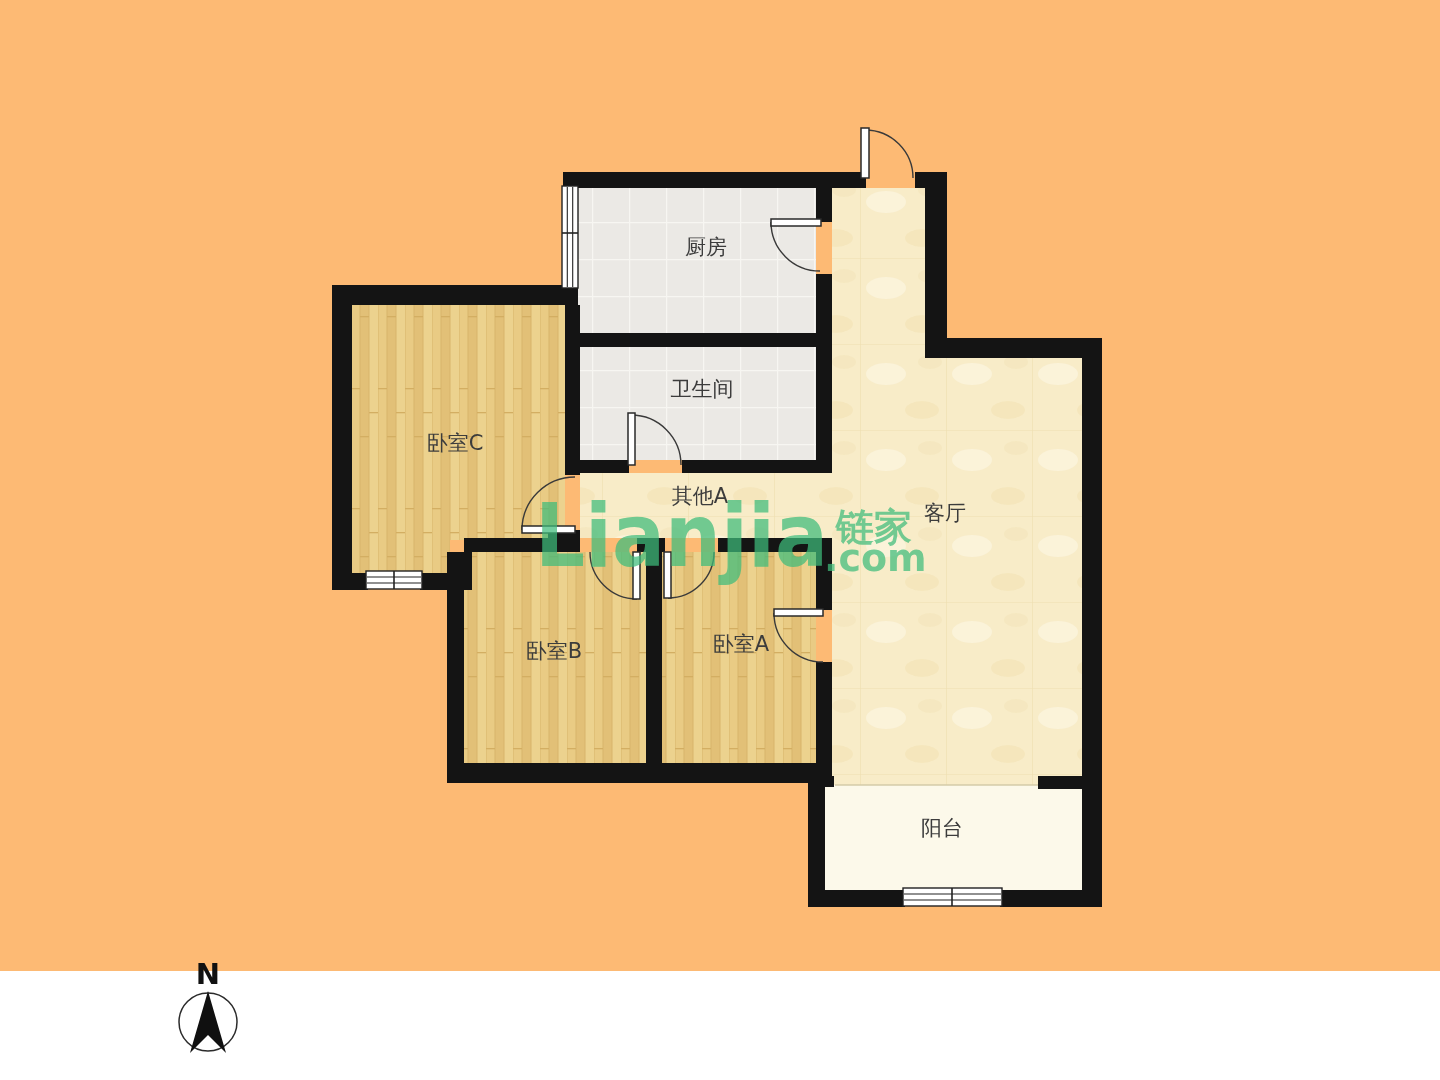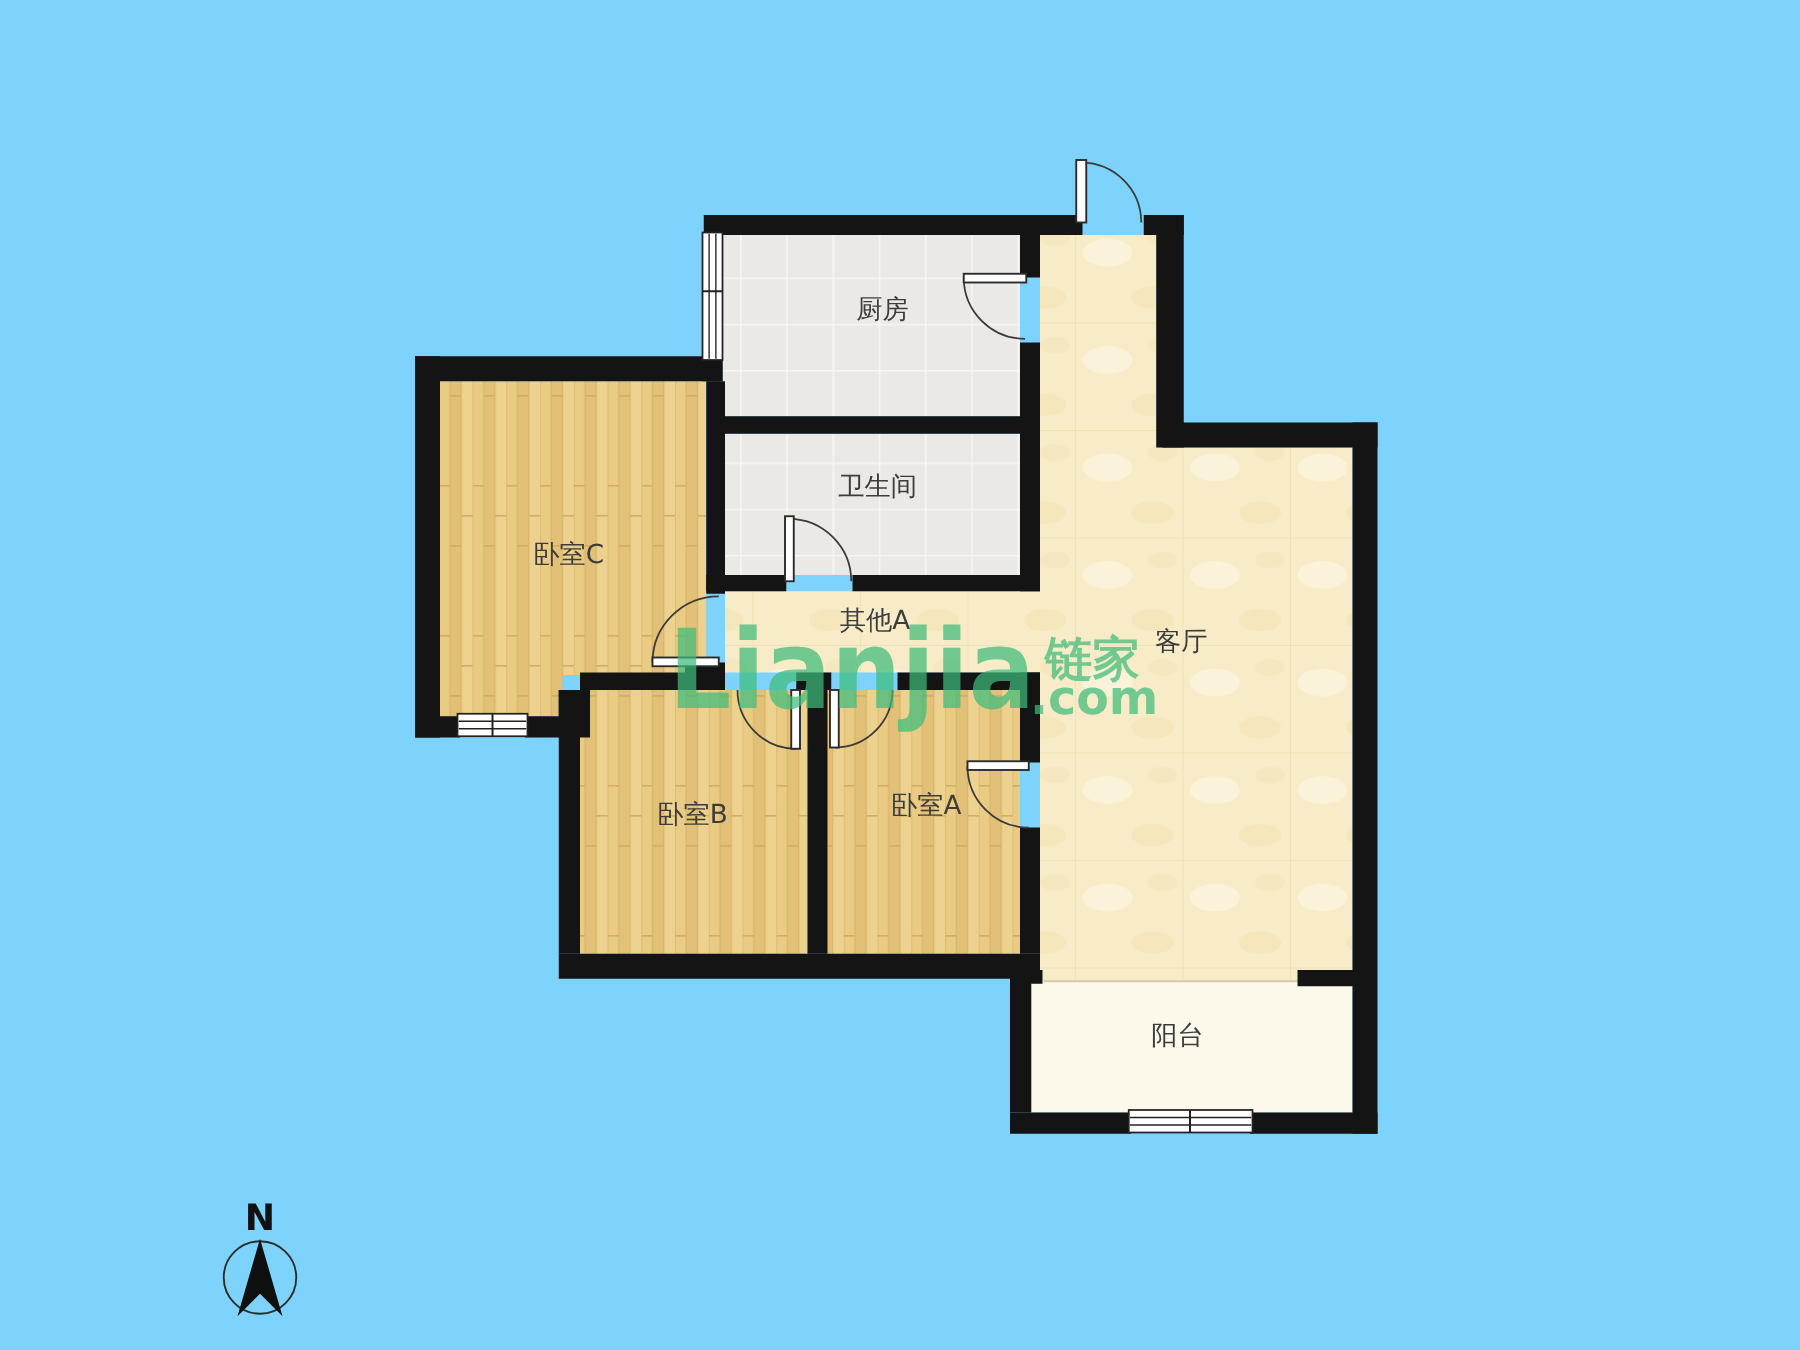--- a/index.html
+++ b/index.html
@@ -7,22 +7,22 @@
     padding: 0;
     background: #ffffff;
     width: 1440px;
     height: 1080px;
     overflow: hidden;
     font-family: "DejaVu Sans", "Liberation Sans", sans-serif;
   }
   #floorplan-stage {
     position: relative;
     width: 1440px;
-    height: 1080px;
-    background: #7dd3fc;
+    height: 971px;
+    background: #fdba74;
   }
   svg { display: block; }
   .room-label {
     font-family: "DejaVu Sans", "Liberation Sans", sans-serif;
     font-size: 21px;
     fill: #3c3c3c;
     text-anchor: middle;
   }
   .wm-text {
     font-family: "DejaVu Sans", "Liberation Sans", sans-serif;

